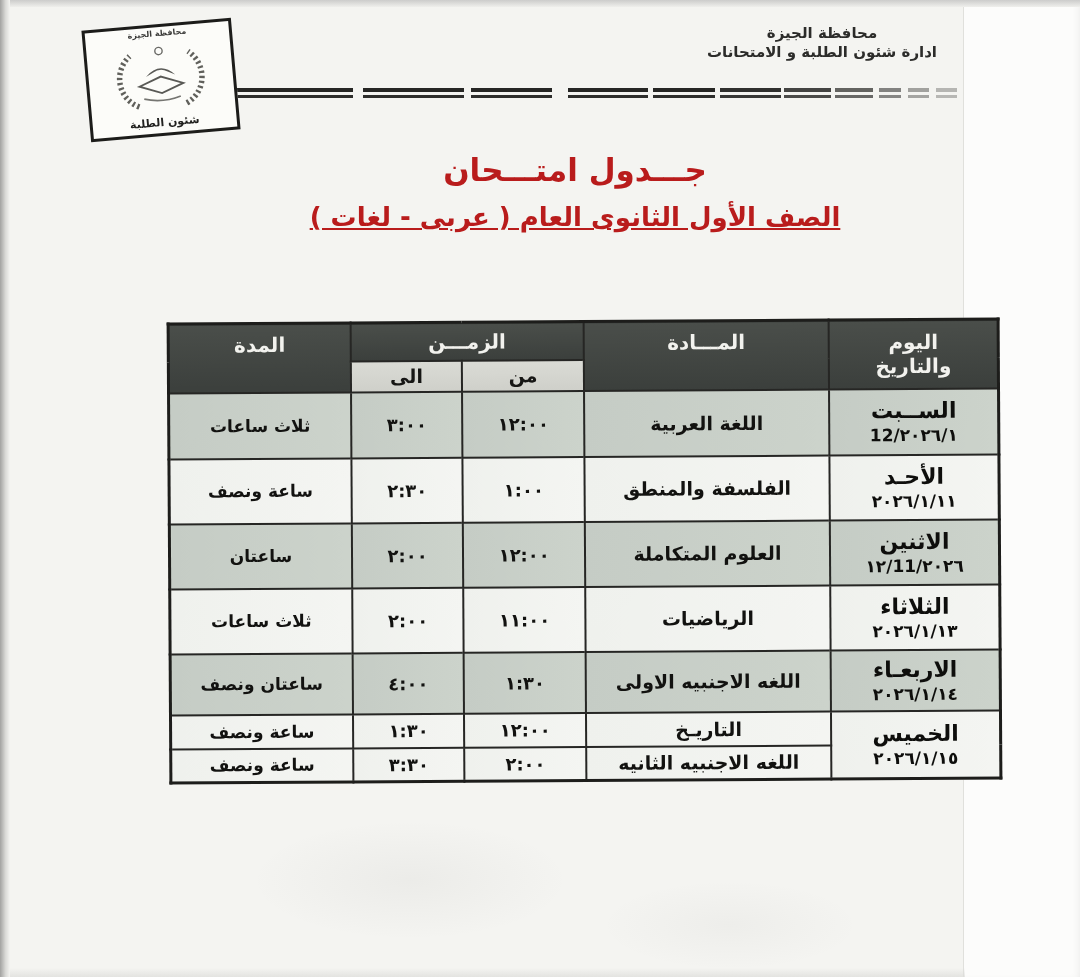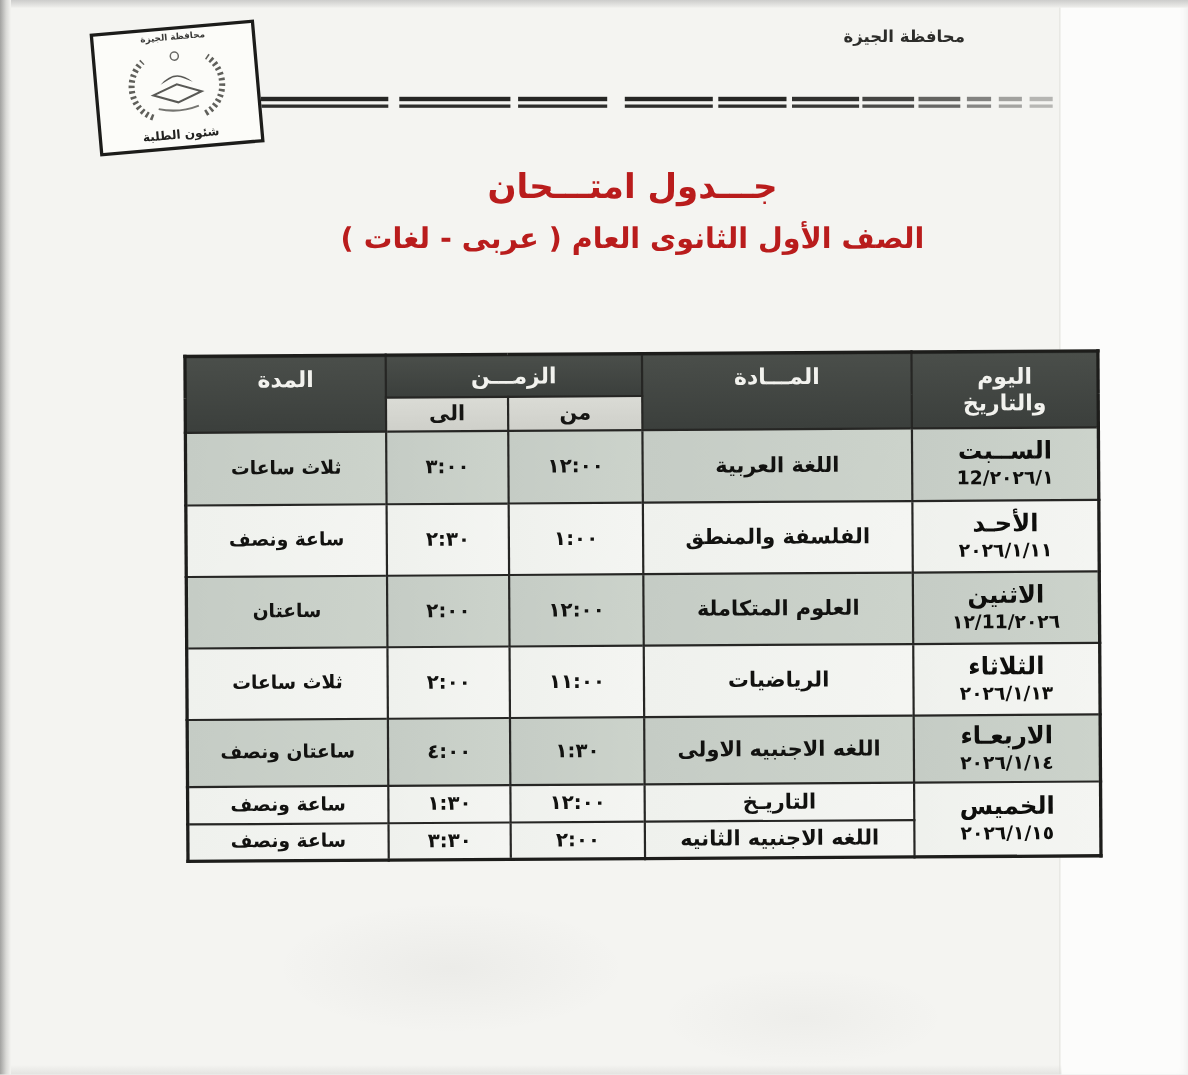--- a/index.html
+++ b/index.html
@@ -44,21 +44,21 @@
 
   
   .divider{position:absolute;left:237px;top:88px;width:724px;height:12px;z-index:5;}
   .divider span{position:absolute;top:0;height:10px;box-sizing:border-box;
     border-top:4px solid #262624;border-bottom:3px solid #2e2e2c;}
 
   
   .title-block{position:absolute;left:150px;top:146px;width:850px;text-align:center;
     direction:rtl;font-weight:bold;color:#b91c1c;z-index:6;}
   .t1{font-size:31px;line-height:48px;}
-  .t2{font-size:26px;line-height:46px;}
+  .t2{font-size:26px;line-height:46px;text-decoration:underline;}
   .t3{font-size:24px;line-height:44px;}
 
   
   .sched-wrap{position:absolute;left:168px;top:320px;width:833px;z-index:6;
     transform:rotate(-0.35deg);}
   table.sched{width:833px;border-collapse:collapse;direction:rtl;
     border:3px solid #1d1d1b;background:#f3f4f1;}
   table.sched th,table.sched td{
     border:2px solid #262624;text-align:center;vertical-align:middle;
     padding:2px 4px;font-weight:bold;
@@ -89,20 +89,21 @@
 <div class="photo">
   <div class="edge-top"></div>
   <div class="edge-left"></div>
   <div class="edge-bottom"></div>
   <div class="right-strip"></div>
   <div class="noise-a"></div>
   <div class="noise-b"></div>
 
   <div class="org-block">
     <div>محافظة الجيزة</div>
+    <div>ادارة شئون الطلبة و الامتحانات</div>
   </div>
 
   <div class="stamp">
     <div class="stamp-top">محافظة الجيزة</div>
     <svg class="stamp-art" viewBox="0 0 144 72" width="132" height="66" aria-hidden="true">
       <path d="M46,66 C24,56 20,26 40,10" fill="none" stroke="#444440" stroke-width="6" stroke-dasharray="2.5 3" opacity="0.85"></path>
       <path d="M98,66 C120,56 124,26 104,10" fill="none" stroke="#444440" stroke-width="6" stroke-dasharray="2.5 3" opacity="0.85"></path>
       <circle cx="72" cy="7" r="4" fill="none" stroke="#444440" stroke-width="1.5" opacity="0.8"></circle>
       <path d="M56,34 Q72,18 88,34 L80,30 Q72,25 64,30 Z" fill="#3c3c38" opacity="0.85"></path>
       <path d="M48,44 L72,35 L96,44 L72,53 Z" fill="none" stroke="#3c3c38" stroke-width="2" opacity="0.85"></path>

